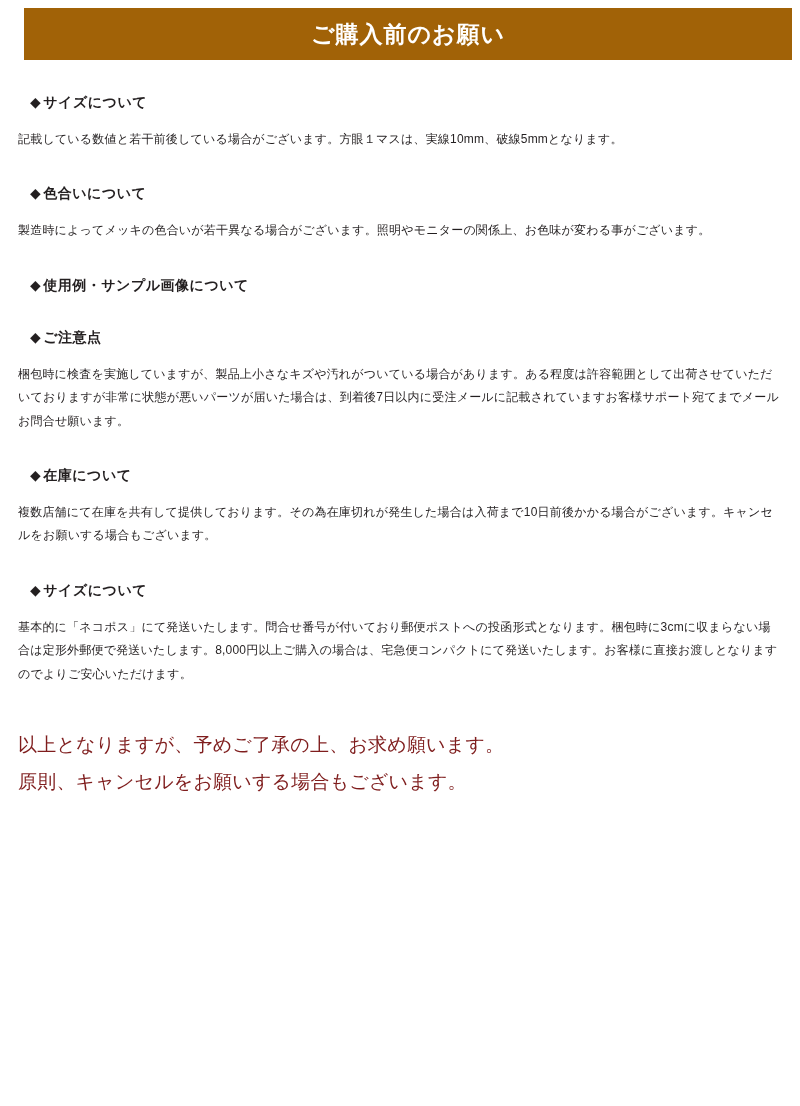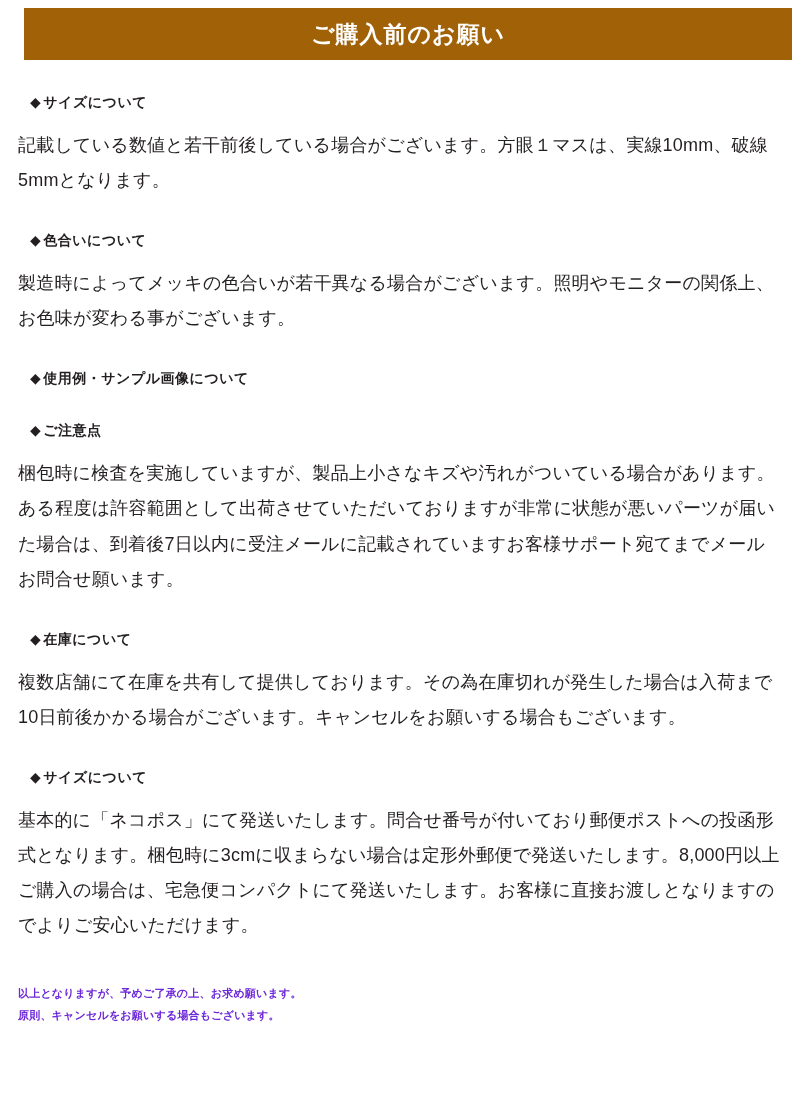--- a/index.html
+++ b/index.html
@@ -46,33 +46,32 @@
     font-weight: bold;
     color: #231f20;
     margin: 34px 0 0 12px;
     letter-spacing: 0.5px;
   }
   .section-heading .diamond {
     display: inline-block;
     margin-right: 2px;
   }
   .section-body {
-    font-size: 18px;
+    font-size: 12px;
     line-height: 1.95;
     color: #231f20;
     margin: 16px 0 0 0;
     letter-spacing: 0.2px;
   }
   .closing {
-    font-size: 11px;
+    font-size: 19px;
     line-height: 1.95;
-    color: #6d28d9;
+    color: #7f1d1d;
     margin: 40px 0 0 0;
     letter-spacing: 0.2px;
-    font-weight: bold;
   }
   .closing p {
     margin: 0;
   }
   .spacer-bottom {
     height: 18px;
   }
 </style>
 </head>
 <body>

